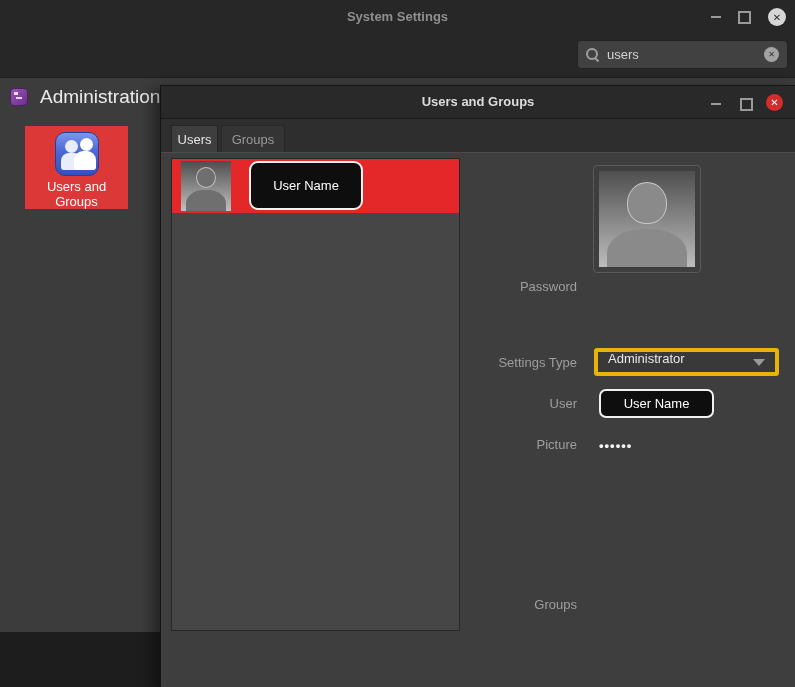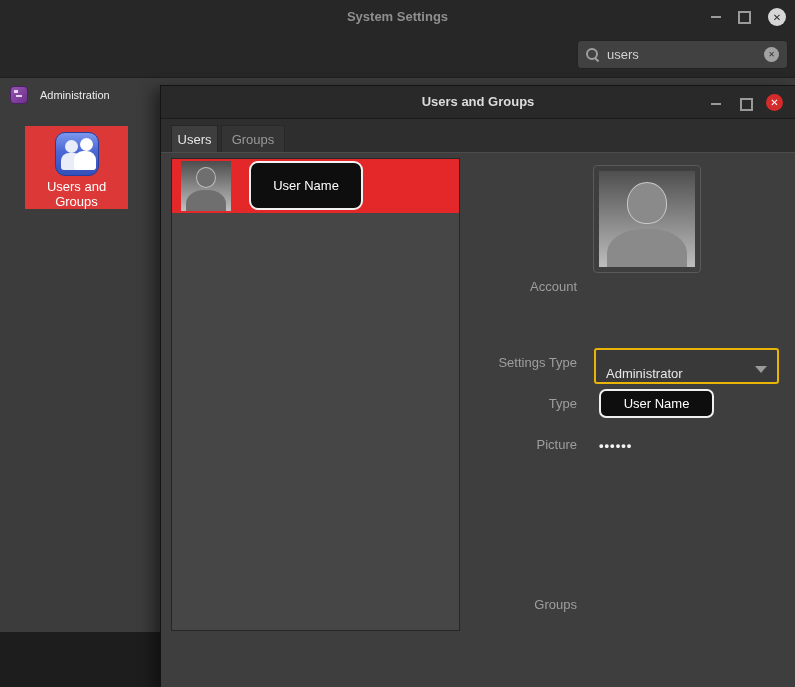--- a/index.html
+++ b/index.html
@@ -23,21 +23,21 @@
   .search-glass::after { content:""; position:absolute; left:9px; top:9px; width:5px; height:2px; background:#9f9f9f; transform:rotate(45deg); transform-origin:left center; }
   .search-text { flex:1; font-size:13px; color:#d2d2d2; }
   .search-clear { width:15px; height:15px; border-radius:50%; background:#a2a2a2; display:flex; align-items:center; justify-content:center; flex:0 0 auto; }
   .search-clear::after { content:"✕"; font-size:8px; font-weight:bold; color:#333; }
 
   
   .section-header { position:absolute; left:10px; top:86px; display:flex; align-items:center; gap:12px; }
   .admin-icon { width:18px; height:18px; border-radius:4px; background:linear-gradient(135deg,#9556b0,#6d2f8c); border:1px solid #4d1f66; position:relative; }
   .admin-icon::before { content:""; position:absolute; left:3px; top:3px; width:4px; height:3px; background:#e6d6ee; }
   .admin-icon::after { content:""; position:absolute; left:5px; top:8px; width:6px; height:2px; background:#e6d6ee; }
-  .section-label { font-size:11px; color:#ececec; }
+  .section-label { font-size:19px; color:#ececec; }
   .tile { position:absolute; left:25px; top:126px; width:103px; height:83px; background:#dc3838; display:flex; flex-direction:column; align-items:center; padding-top:6px; cursor:pointer; }
   .users-icon { width:44px; height:44px; border-radius:10px; background:linear-gradient(#7b97ec 0%,#4a67d4 45%,#3350bb 100%); border:1px solid #243f9e; position:relative; flex:0 0 auto; }
   .users-icon .p1h { position:absolute; left:9px; top:7px; width:13px; height:13px; border-radius:50%; background:#e9edf8; }
   .users-icon .p1b { position:absolute; left:5px; top:20px; width:21px; height:17px; border-radius:8px 8px 3px 3px; background:#e9edf8; }
   .users-icon .p2h { position:absolute; left:24px; top:5px; width:13px; height:13px; border-radius:50%; background:#ffffff; }
   .users-icon .p2b { position:absolute; left:18px; top:18px; width:22px; height:19px; border-radius:9px 9px 3px 3px; background:#ffffff; }
   .tile-label { margin-top:3px; width:80px; text-align:center; font-size:13px; line-height:15px; color:#ffffff; }
 
   
   .dialog { position:absolute; left:160px; top:85px; width:635px; height:602px; background:#2f2f2f; border-left:1px solid #141414; border-top:1px solid #141414; border-bottom:1px solid #1a1a1a; box-shadow:-7px 4px 14px rgba(0,0,0,0.45); }
@@ -65,21 +65,21 @@
   .name-pill { position:absolute; left:77px; top:2px; width:114px; height:49px; background:#0e0e0e; border:2px solid #f2f2f2; border-radius:9px; display:flex; align-items:center; justify-content:center; font-size:13px; color:#ffffff; }
 
   .field-label { position:absolute; right:218px; font-size:13px; color:#9e9e9e; white-space:nowrap; }
   .lbl-picture { top:126px; } .lbl-account { top:202px; } .lbl-name { top:243px; } .lbl-password { top:284px; } .lbl-groups { top:444px; }
 
   .picture-btn { position:absolute; left:432px; top:12px; width:108px; height:108px; background:#3e3e3e; border:1px solid #5a5a5a; border-radius:4px; padding:5px; cursor:pointer; }
   .avatar-lg { width:100%; height:100%; position:relative; background:linear-gradient(#4f4f4f,#bdbdbd); overflow:hidden; }
   .avatar-lg .av-head { position:absolute; left:29%; top:11%; width:42%; height:44%; border-radius:50% 50% 46% 46%; background:#8a8a8a; border:1px solid #c9c9c9; }
   .avatar-lg .av-body { position:absolute; left:8%; top:60%; width:84%; height:55%; border-radius:45% 45% 0 0; background:#8a8a8a; }
 
-  .dropdown { position:absolute; left:433px; top:195px; width:185px; height:28px; background:#393939; border:2px solid #eab308; border-radius:3px; display:flex; align-items:flex-start; padding:16px 10px; cursor:pointer; }
+  .dropdown { position:absolute; left:433px; top:195px; width:185px; height:28px; background:#393939; border:4px solid #eab308; border-radius:3px; display:flex; align-items:flex-end; padding:6px 10px; cursor:pointer; }
   .dropdown-value { flex:1; font-size:13px; color:#e8e8e8; }
   .dropdown-arrow { width:0; height:0; border-left:6px solid transparent; border-right:6px solid transparent; border-top:7px solid #9a9a9a; }
 
   .name-entry { position:absolute; left:438px; top:236px; width:115px; height:29px; background:#0e0e0e; border:2px solid #f0f0f0; border-radius:7px; display:flex; align-items:center; justify-content:center; font-size:13px; color:#ffffff; cursor:text; }
 
   .password-dots { position:absolute; left:438px; top:285px; font-size:13px; font-weight:bold; color:#f2f2f2; letter-spacing:1px; }
 
   .groups-value { position:absolute; left:438px; top:404px; width:176px; font-size:13px; line-height:16px; color:#ececec; }
 </style>
 </head>
@@ -132,35 +132,35 @@
     <div class="user-list">
       <div class="user-row selected">
         <span class="avatar-sm">
           <span class="av-head"></span>
             <span class="av-body"></span>
         </span>
         <span class="name-pill">User Name</span>
       </div>
     </div>
 
-    <span class="field-label lbl-picture">Account</span>
+    <span class="field-label lbl-picture">Password</span>
     <div class="picture-btn">
       <div class="avatar-lg">
         <span class="av-head"></span>
           <span class="av-body"></span>
       </div>
     </div>
 
     <span class="field-label lbl-account">Settings Type</span>
     <div class="dropdown">
       <span class="dropdown-value">Administrator</span>
       <span class="dropdown-arrow"></span>
     </div>
 
-    <span class="field-label lbl-name">Type</span>
+    <span class="field-label lbl-name">User</span>
     <div class="name-entry">User Name</div>
 
     <span class="field-label lbl-password">Picture</span>
     <span class="password-dots">••••••</span>
 
     <span class="field-label lbl-groups">Groups</span>
 
   </div>
 </div>
 

